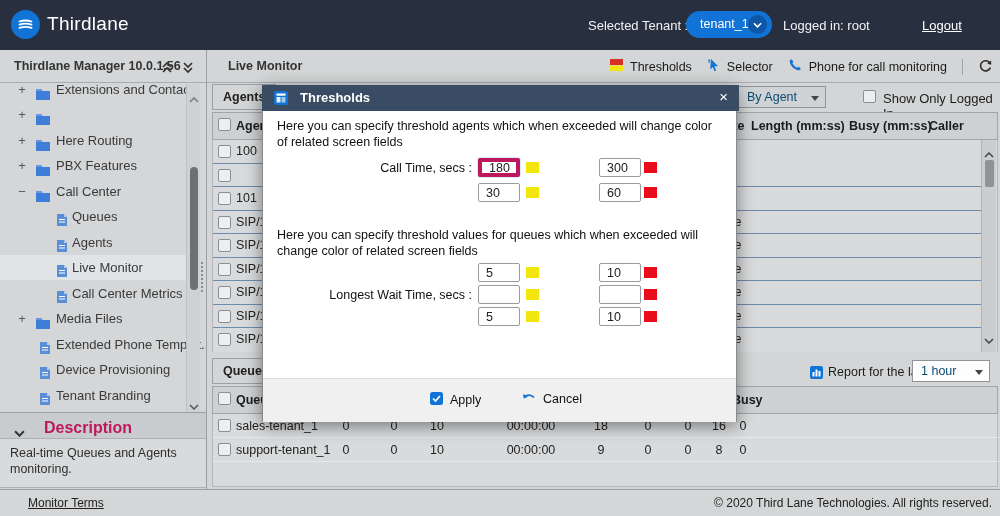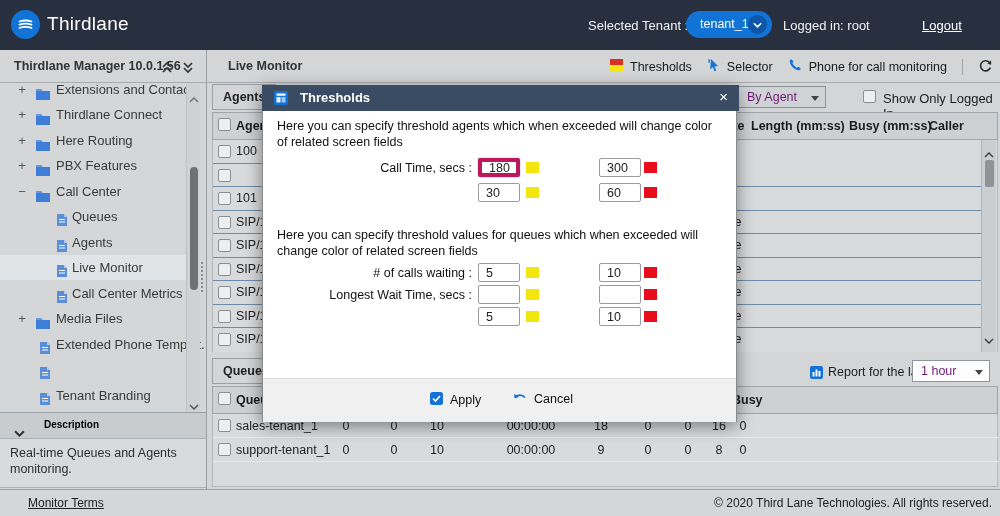--- a/index.html
+++ b/index.html
@@ -30,33 +30,33 @@
   .tree-item .lbl { position:absolute; top:0; font-size:13px; color:#3a3a3a; white-space:nowrap; }
   .lv0 .ico { left:35px; } .lv0 .lbl { left:56px; }
   .lv2 .ico { left:56px; } .lv2 .lbl { left:72px; }
   .lv1f .ico { left:39px; } .lv1f .lbl { left:56px; }
   .sb-scroll { position:absolute; left:186px; top:0; width:14px; height:328px; background:#cfd2d4; border-left:1px solid #bfc2c4; }
   .sb-thumb { position:absolute; left:3px; top:83px; width:8px; height:123px; background:#6f7072; border-radius:4px; }
   .sb-up { position:absolute; left:2px; top:5px; } .sb-dn { position:absolute; left:2px; top:312px; }
   .resizer { position:absolute; left:201px; top:212px; height:30px; width:3px; border-left:2px dotted #8a8d90; }
   .desc-hd { position:absolute; left:0; top:362px; width:206px; height:27px; background:#c9ccce; border-top:1px solid #9a9fa3; border-bottom:1px solid #aeb1b3; }
   .desc-hd .chev { position:absolute; left:14px; top:10px; }
-  .desc-hd .t { position:absolute; left:44px; top:6px; font-size:10px; font-weight:700; color:#000000; }
+  .desc-hd .t { position:absolute; left:44px; top:6px; font-size:16px; font-weight:700; color:#be185d; }
   .desc-body { position:absolute; left:0; top:389px; width:206px; height:49px; background:#d8dadb; border-bottom:1px solid #aeb1b3; font-size:12.5px; color:#2e2e2e; padding:6px 10px; line-height:1.3; }
 
   
   .main { position:absolute; left:207px; top:50px; width:793px; height:439px; }
   .lm-bar { position:absolute; left:0; top:0; width:793px; height:33px; border-bottom:1px solid #a8acaf; }
   .lm-title { position:absolute; left:21px; top:9px; font-size:12.5px; font-weight:700; color:#333; }
   .lm-actions { position:absolute; right:7px; top:0; height:33px; display:flex; align-items:center; gap:15px; }
   .act { display:flex; align-items:center; gap:7px; font-size:12.5px; color:#1a1a1a; cursor:pointer; }
   .divider { width:1px; height:16px; background:#a0a4a8; }
   .band { position:absolute; left:0; width:793px; height:29px; }
   .tab-box { position:absolute; left:5px; top:1px; height:26px; border:1px solid #9aa0a5; background:#d3d5d6; font-size:12.5px; font-weight:600; color:#222; display:flex; align-items:center; justify-content:center; padding:0 10px; }
-  .selectbox { position:absolute; height:22px; border:1px solid #8f9498; font-size:12.5px; color:#701a75; line-height:20px; padding-left:8px; cursor:pointer; }
+  .selectbox { position:absolute; height:22px; border:1px solid #8f9498; font-size:12.5px; color:#0c4a6e; line-height:20px; padding-left:8px; cursor:pointer; }
   .selectbox .arr { position:absolute; right:6px; top:9px; width:0; height:0; border-left:4px solid transparent; border-right:4px solid transparent; border-top:5px solid #444; }
   .cb { width:13px; height:13px; background:#eceef0; border:1px solid #8a8f94; border-radius:2px; cursor:pointer; }
 
   .tbl-head { position:absolute; left:5px; width:786px; height:28px; background:#cdd1d4; border:1px solid #a0a5a9; }
   .tbl-head .h { position:absolute; top:6px; font-size:12.5px; font-weight:700; color:#1b1b1b; white-space:nowrap; }
   .tbl-body { position:absolute; left:5px; width:786px; background:#d8dadc; border-left:1px solid #b5b9bc; border-right:1px solid #b5b9bc; }
   .arow { position:absolute; left:0; width:770px; border-bottom:1px solid #6d8cab; }
   .arow.nosep { border-bottom:none; }
   .psep { position:absolute; left:0; bottom:0; width:346px; border-bottom:1px solid #6d8cab; }
   .arow .cb, .qrow .cb, .tbl-head .cb { position:absolute; left:5px; top:5px; }
@@ -148,21 +148,20 @@
               <path d="M1 2 h5 l1.5 2 H1z" fill="#6699e0"></path>
             </svg></span>
         <span class="lbl">Extensions and Contacts</span>
       </div>
       <div class="tree-item lv0" style="top:18px">
         <span class="exp">+</span>
         <span class="ico"><svg width="16" height="13" viewBox="0 0 16 13">
               <path d="M1 2 h5 l1.5 2 H15 v9 H1z" fill="#3e7ed8"></path>
               <path d="M1 2 h5 l1.5 2 H1z" fill="#6699e0"></path>
             </svg></span>
-        <span class="lbl">Thirdlane Connect</span>
       </div>
       <div class="tree-item lv0" style="top:44px">
         <span class="exp">+</span>
         <span class="ico"><svg width="16" height="13" viewBox="0 0 16 13">
               <path d="M1 2 h5 l1.5 2 H15 v9 H1z" fill="#3e7ed8"></path>
               <path d="M1 2 h5 l1.5 2 H1z" fill="#6699e0"></path>
             </svg></span>
         <span class="lbl">Here Routing</span>
       </div>
       <div class="tree-item lv0" style="top:69px">
@@ -234,20 +233,21 @@
             </svg></span>
         <span class="lbl">Extended Phone Templat...</span>
       </div>
       <div class="tree-item lv1f" style="top:273px">
         <span class="ico"><svg width="12" height="14" viewBox="0 0 12 14">
               <path d="M1 1 h7 l3 3 v9 H1z" fill="#5a8fd8"></path>
               <path d="M8 1 l3 3 h-3z" fill="#b7cdef"></path>
               <rect x="3" y="6" width="6" height="1" fill="#fff"></rect>
               <rect x="3" y="8.5" width="6" height="1" fill="#fff"></rect>
             </svg></span>
+        <span class="lbl">Device Provisioning</span>
       </div>
       <div class="tree-item lv1f" style="top:299px">
         <span class="ico"><svg width="12" height="14" viewBox="0 0 12 14">
               <path d="M1 1 h7 l3 3 v9 H1z" fill="#5a8fd8"></path>
               <path d="M8 1 l3 3 h-3z" fill="#b7cdef"></path>
               <rect x="3" y="6" width="6" height="1" fill="#fff"></rect>
               <rect x="3" y="8.5" width="6" height="1" fill="#fff"></rect>
             </svg></span>
         <span class="lbl">Tenant Branding</span>
       </div>
@@ -468,21 +468,20 @@
     <div class="frow" style="top:97px">
       <input class="fin" value="30" style="">
       <span class="sw warn"></span>
       <input class="fin fin2" value="60" style="">
       <span class="sw sw2 crit"></span>
     </div>
 
     <div class="m-intro" style="top:141px">Here you can specify threshold values for queues which when exceeded will change color of related screen fields</div>
 
     <div class="frow" style="top:177px">
-      <span class="flabel"># of calls waiting :</span>
       <input class="fin" value="5" style="">
       <span class="sw warn"></span>
       <input class="fin fin2" value="10" style="">
       <span class="sw sw2 crit"></span>
     </div>
     <div class="frow" style="top:199px">
       <span class="flabel">Longest Wait Time, secs :</span>
       <input class="fin" value="" style="">
       <span class="sw warn"></span>
       <input class="fin fin2" value="" style="">
@@ -496,21 +495,21 @@
     </div>
 
     <div class="m-footer">
       <button class="m-btn" style="left:167px">
         <span><svg width="13" height="13" viewBox="0 0 13 13">
               <rect width="13" height="13" rx="2.5" fill="#1273d6"></rect>
               <path d="M3 6.5 L5.5 9 L10 4" stroke="#fff" stroke-width="1.7" fill="none"></path>
             </svg></span>
         <span>Apply</span>
       </button>
-      <button class="m-btn" style="left:250px">
+      <button class="m-btn" style="left:259px">
         <span><svg width="14" height="11" viewBox="0 0 14 11">
               <path d="M2 5.5 C4 2.5 9 2 12 5.5" stroke="#1273d6" stroke-width="1.8" fill="none"></path>
               <path d="M1 2 L1.8 6.5 L6 4.8 Z" fill="#1273d6"></path>
             </svg></span>
         <span>Cancel</span>
       </button>
     </div>
   </div>
 
 </div>

